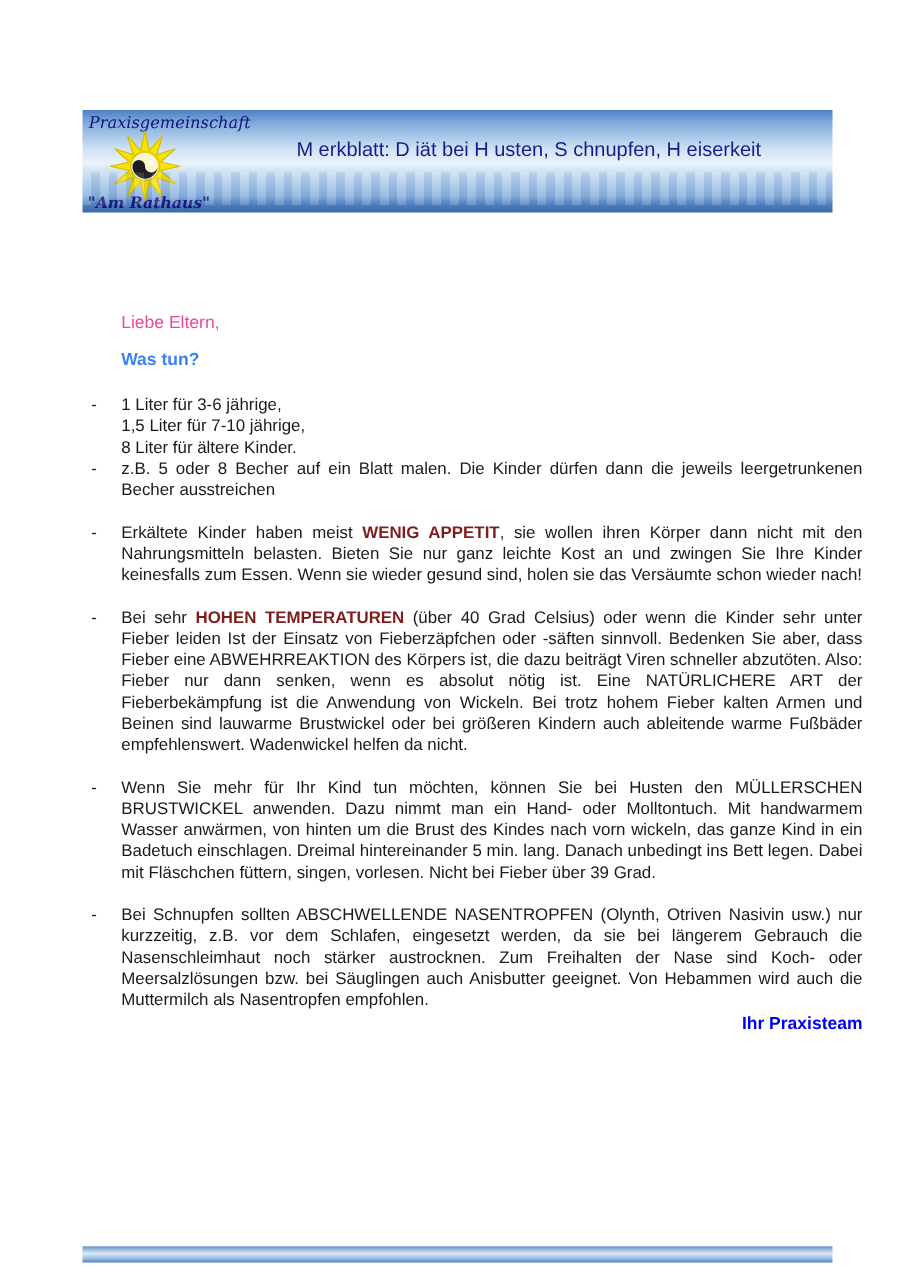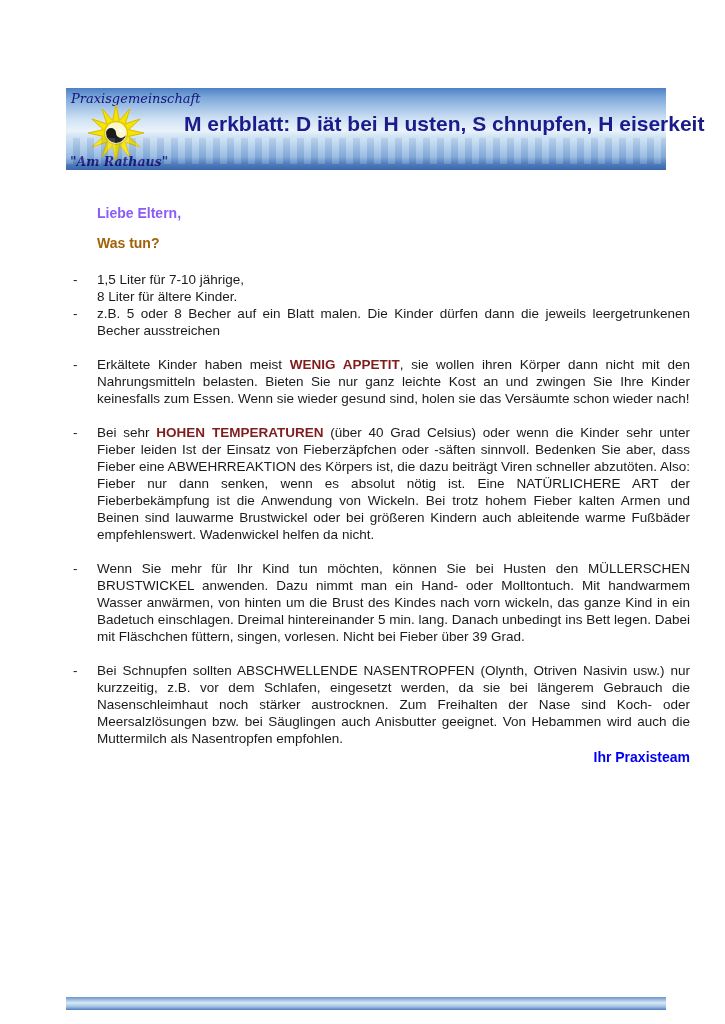--- a/index.html
+++ b/index.html
@@ -39,36 +39,36 @@
   .practice-location {
     position: absolute; left: 4px; top: 66px;
     font-family: "DejaVu Serif", serif;
     font-style: italic; font-weight: bold;
     font-size: 12.5px; color: #14147a;
     white-space: nowrap;
   }
   .doc-title {
     position: absolute; left: 118px; right: 4px; top: 24px;
     text-align: center;
-    font-size: 21px; font-weight: bold;
+    font-size: 16px; font-weight: normal;
     color: #1b1b8c;
     white-space: nowrap;
   }
 
   
   .content {
     position: absolute; left: 0; top: 205px;
     width: 725px;
     padding: 0 35px 0 97px;
     box-sizing: border-box;
     color: #1a1a1a;
   }
-  .salutation { color: #8b5cf6; font-weight: bold; font-size: 14px; line-height: 17px; }
+  .salutation { color: #ec4899; font-weight: normal; font-size: 14px; line-height: 17px; margin-top: 44px; }
   .intro { margin-top: 18px; font-size: 13.5px; line-height: 17px; }
-  .section-heading { margin-top: 13px; color: #a16207; font-weight: bold; font-size: 14px; line-height: 17px; }
+  .section-heading { margin-top: 13px; color: #3b82f6; font-weight: bold; font-size: 14px; line-height: 17px; }
 
   .bullet-list { margin-top: 19px; }
   .bullet {
     position: relative;
     font-size: 13.5px; line-height: 17px;
     text-align: justify;
   }
   .bullet.gap { margin-top: 17px; }
   .marker { position: absolute; left: -24px; top: 0; text-align: left; }
   .lead { text-align: justify; text-align-last: justify; }
@@ -113,20 +113,21 @@
 </div>
 
 <div class="content">
   <div class="salutation">Liebe Eltern,</div>
   <div class="section-heading">Was tun?</div>
 
   <div class="bullet-list">
       <div class="bullet">
     <span class="marker">-</span>
     <div class="bullet-text">
+          <div class="sub-line">1 Liter für 3-6 jährige,</div>
           <div class="sub-line">1,5 Liter für 7-10 jährige,</div>
           <div class="sub-line">8 Liter für ältere Kinder.</div>
         </div>
   </div>
       <div class="bullet">
     <span class="marker">-</span>
     <div class="bullet-text"><span>z.B. 5 oder 8 Becher auf ein Blatt malen. Die Kinder dürfen dann die jeweils leergetrunkenen Becher ausstreichen</span></div>
   </div>
       <div class="bullet gap">
     <span class="marker">-</span>

